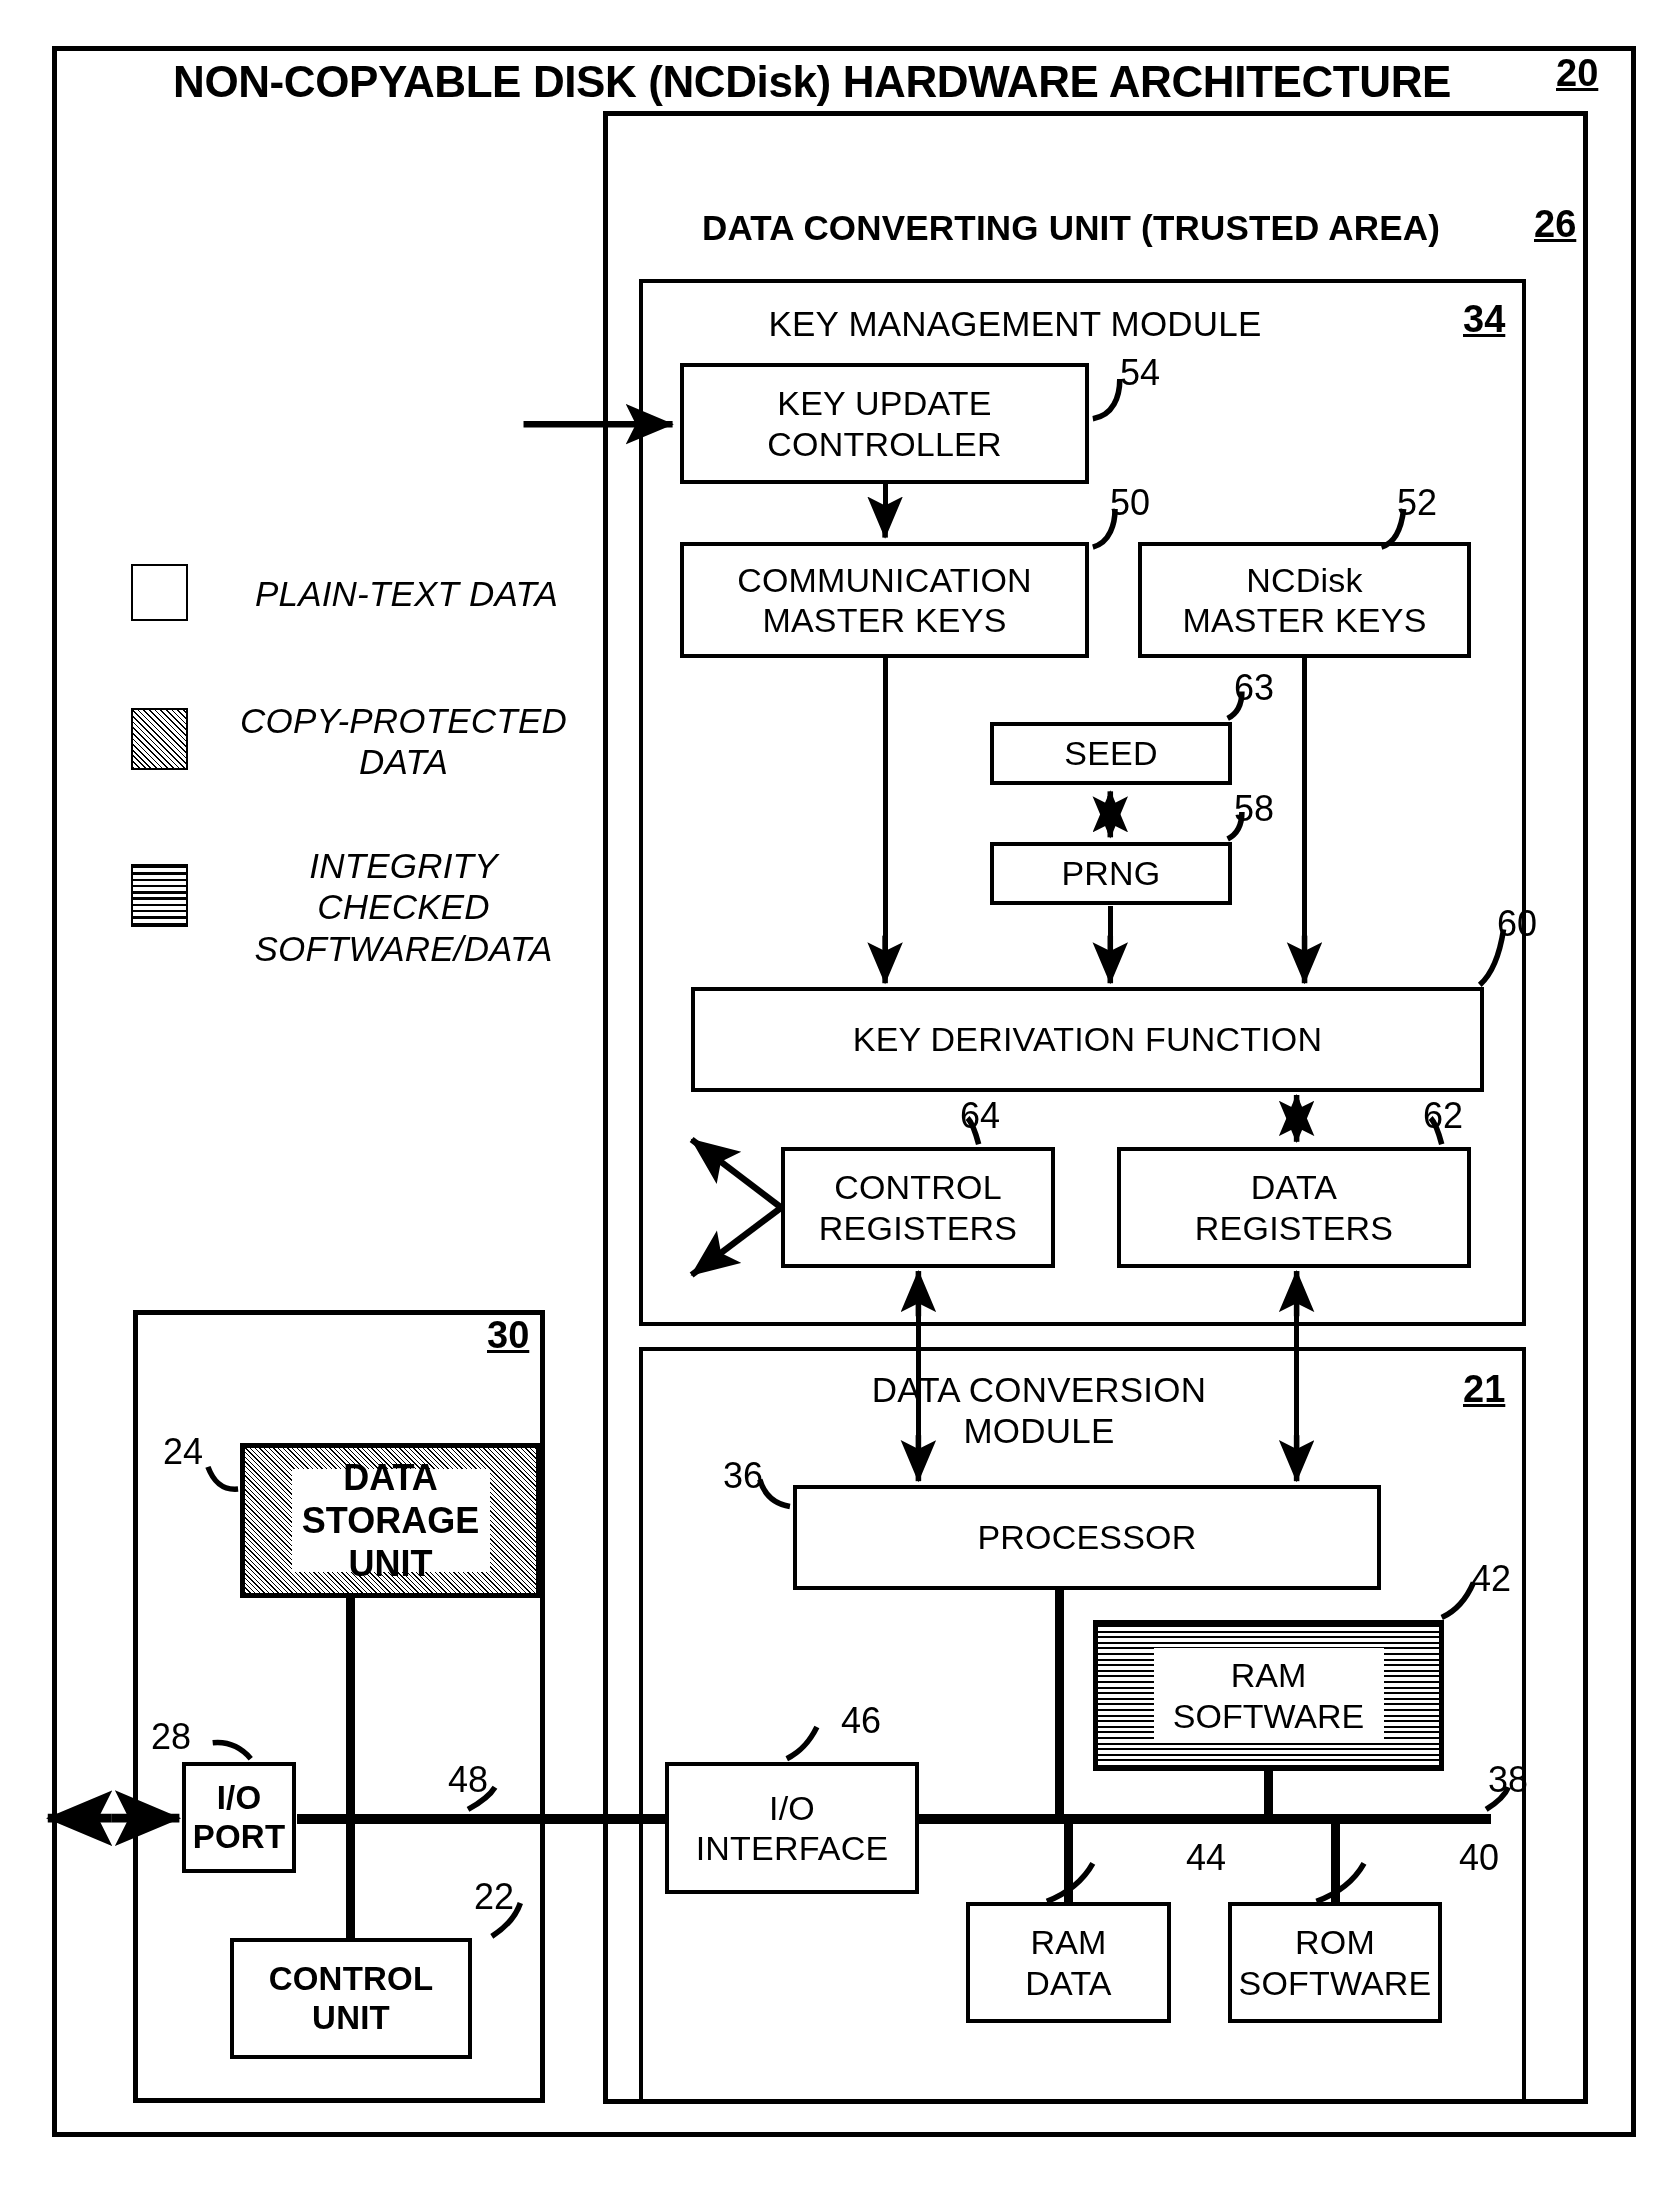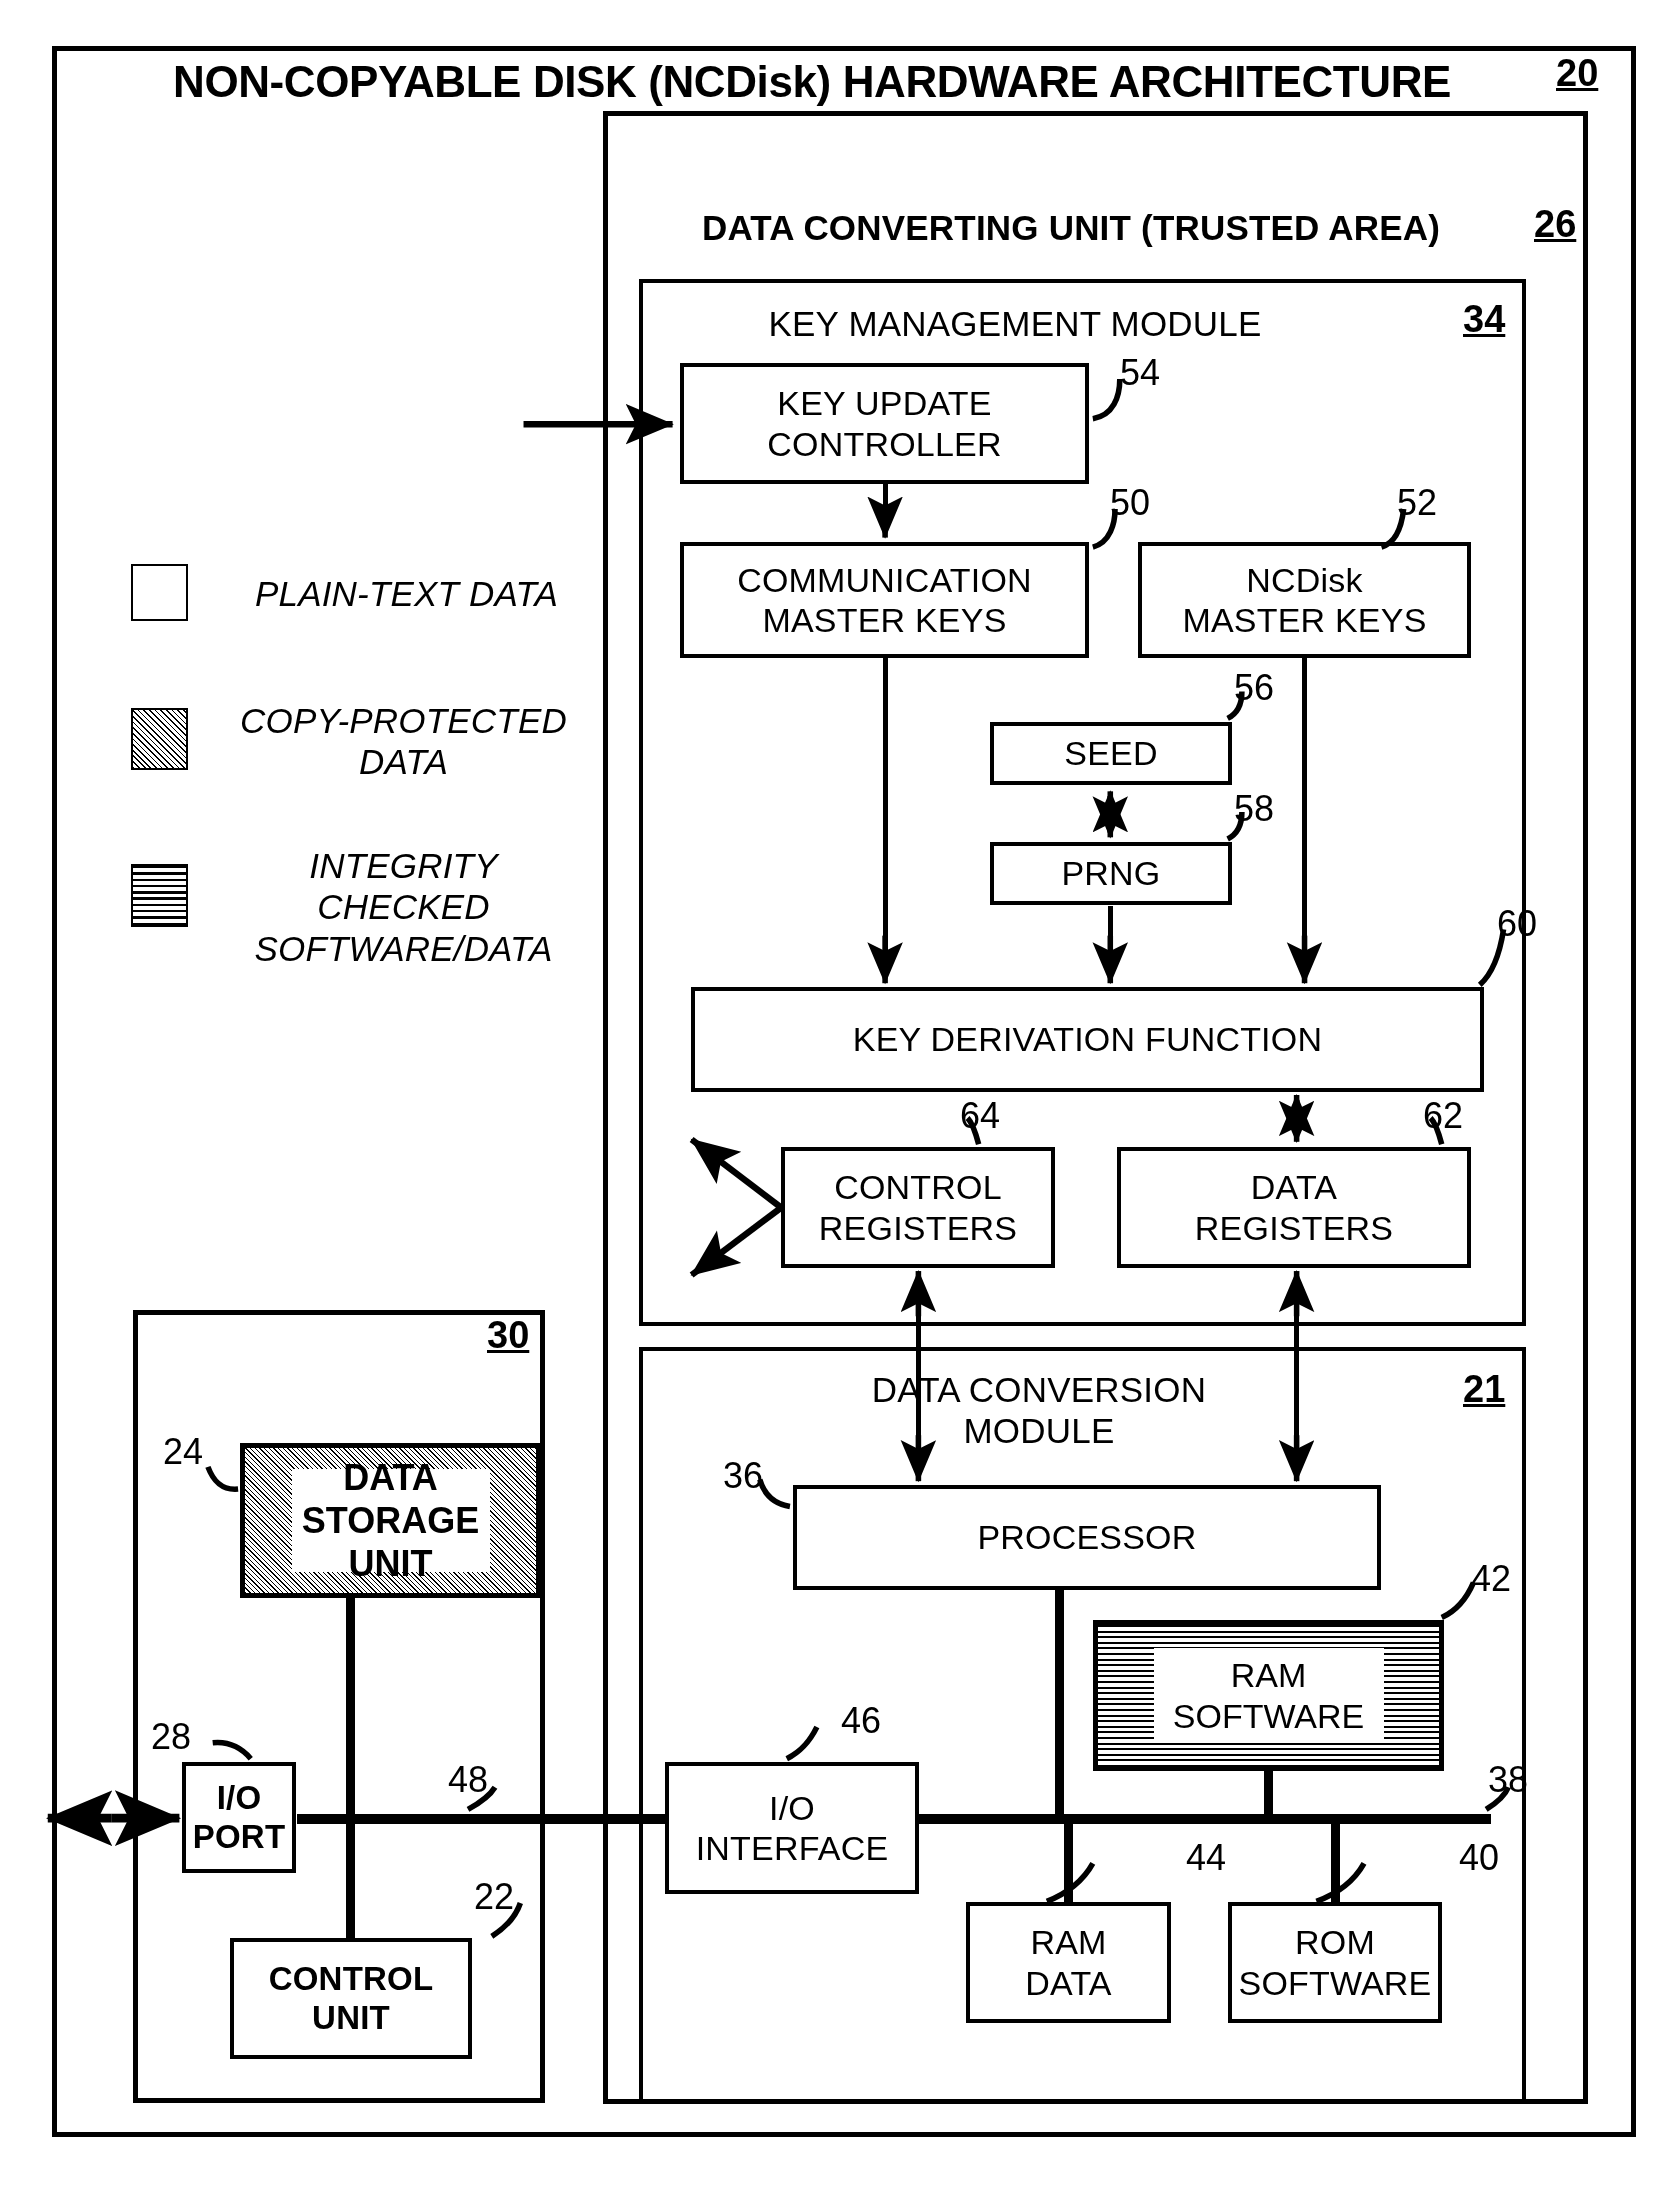--- a/index.html
+++ b/index.html
@@ -124,21 +124,21 @@
 
   <div class="abs box" style="left:1138px;top:542px;width:333px;height:116px;">
     <span style="white-space:pre-line;">NCDisk
 MASTER KEYS</span>
   </div>
   <div class="abs ref" style="left:1397px;top:485px;">52</div>
 
   <div class="abs box" style="left:990px;top:722px;width:242px;height:63px;">
     <span>SEED</span>
   </div>
-  <div class="abs ref" style="left:1234px;top:670px;">56</div>
+  <div class="abs ref" style="left:1234px;top:670px;">63</div>
 
   <div class="abs box" style="left:990px;top:842px;width:242px;height:63px;">
     <span>PRNG</span>
   </div>
   <div class="abs ref" style="left:1234px;top:791px;">58</div>
 
   <div class="abs box" style="left:691px;top:987px;width:793px;height:105px;">
     <span>KEY DERIVATION FUNCTION</span>
   </div>
   <div class="abs ref" style="left:1497px;top:906px;">60</div>

